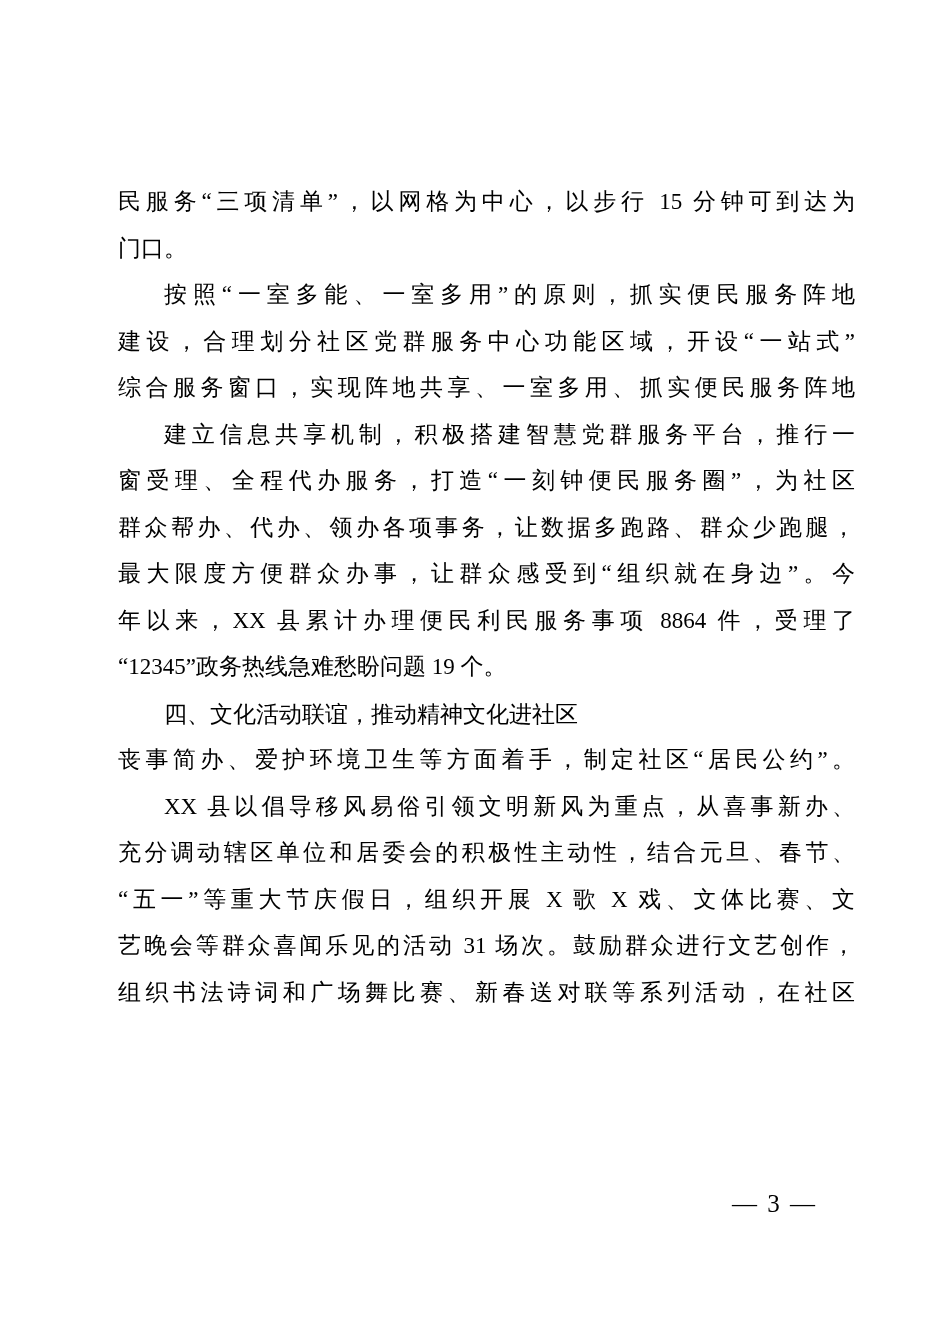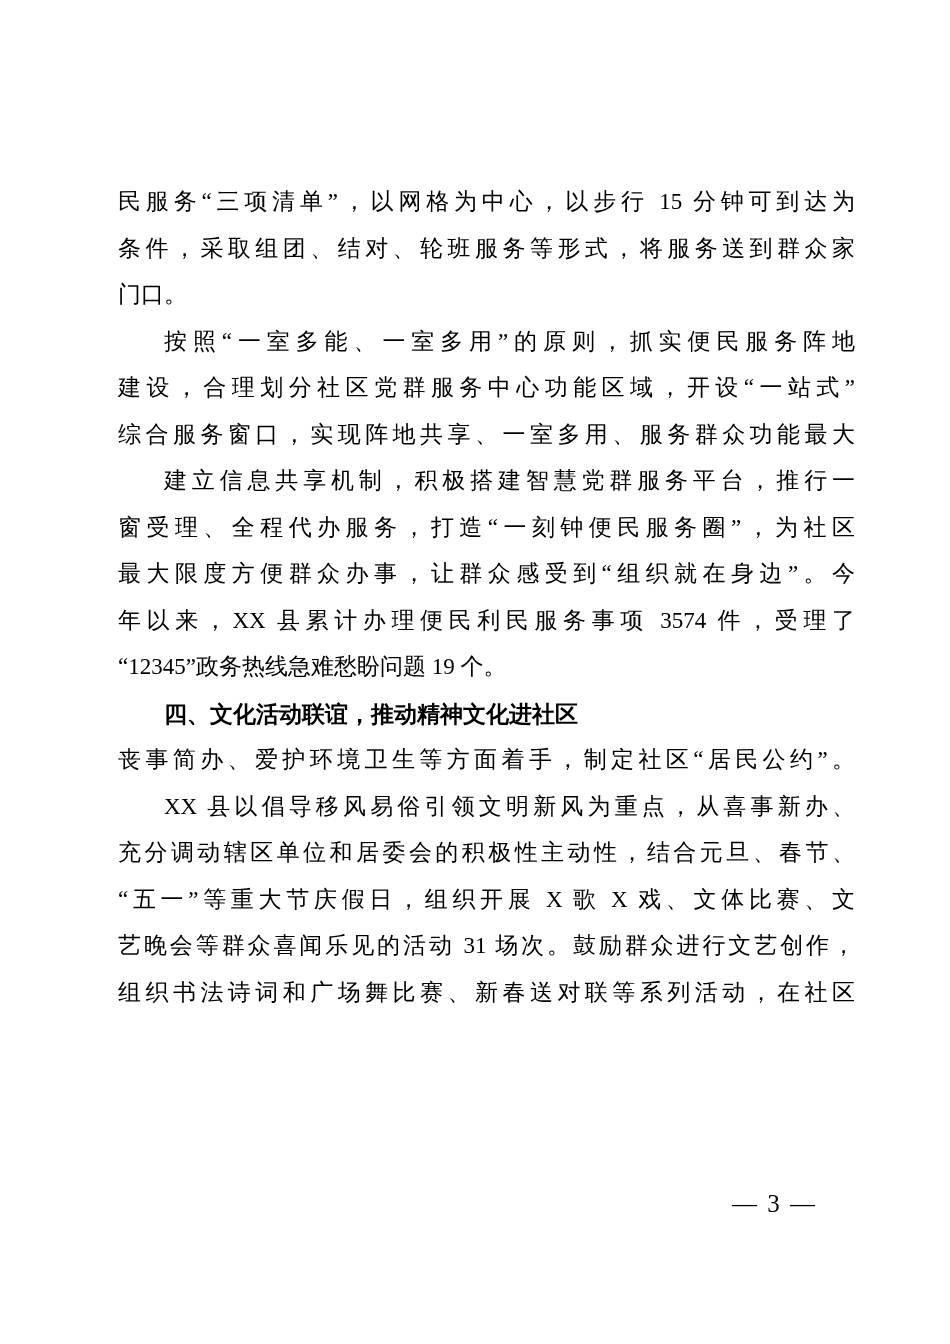--- a/index.html
+++ b/index.html
@@ -34,21 +34,21 @@
     text-align-last: justify;
   }
   .end {
     text-align: right;
     text-align-last: left;
   }
   .indent {
     text-indent: 2em;
   }
   .heading {
-    font-weight: bold;
+    font-weight: normal;
     font-family: "Liberation Sans", "DejaVu Sans", sans-serif;
     text-align: left;
     text-align-last: left;
   }
   .page-number {
     position: absolute;
     top: 1190px;
     right: 133px;
     font-size: 25px;
     line-height: 28px;
@@ -57,31 +57,31 @@
   }
 </style>
 </head>
 <body>
 
 <div class="page">
 
   <div class="content">
 
     <div class="line full">民服务“三项清单”，以网格为中心，以步行 15 分钟可到达为</div>
-    <div class="line full">条件，采取组团、结对、轮班服务等形式，将服务送到群众家</div>
     <div class="line end">门口。</div>
 
     <div class="line full indent">按照“一室多能、一室多用”的原则，抓实便民服务阵地</div>
     <div class="line full">建设，合理划分社区党群服务中心功能区域，开设“一站式”</div>
-    <div class="line full">综合服务窗口，实现阵地共享、一室多用、服务群众功能最大</div>
+    <div class="line full">综合服务窗口，实现阵地共享、一室多用、抓实便民服务阵地</div>
 
     <div class="line full indent">建立信息共享机制，积极搭建智慧党群服务平台，推行一</div>
     <div class="line full">窗受理、全程代办服务，打造“一刻钟便民服务圈”，为社区</div>
+    <div class="line full">群众帮办、代办、领办各项事务，让数据多跑路、群众少跑腿，</div>
     <div class="line full">最大限度方便群众办事，让群众感受到“组织就在身边”。今</div>
-    <div class="line full">年以来，XX 县累计办理便民利民服务事项 3574 件，受理了</div>
+    <div class="line full">年以来，XX 县累计办理便民利民服务事项 8864 件，受理了</div>
     <div class="line end">“12345”政务热线急难愁盼问题 19 个。</div>
 
     <div class="line heading indent">四、文化活动联谊，推动精神文化进社区</div>
 
     <div class="line full">丧事简办、爱护环境卫生等方面着手，制定社区“居民公约”。</div>
     <div class="line full indent">XX 县以倡导移风易俗引领文明新风为重点，从喜事新办、</div>
     <div class="line full">充分调动辖区单位和居委会的积极性主动性，结合元旦、春节、</div>
     <div class="line full">“五一”等重大节庆假日，组织开展 X 歌 X 戏、文体比赛、文</div>
     <div class="line full">艺晚会等群众喜闻乐见的活动 31 场次。鼓励群众进行文艺创作，</div>
     <div class="line full">组织书法诗词和广场舞比赛、新春送对联等系列活动，在社区</div>

